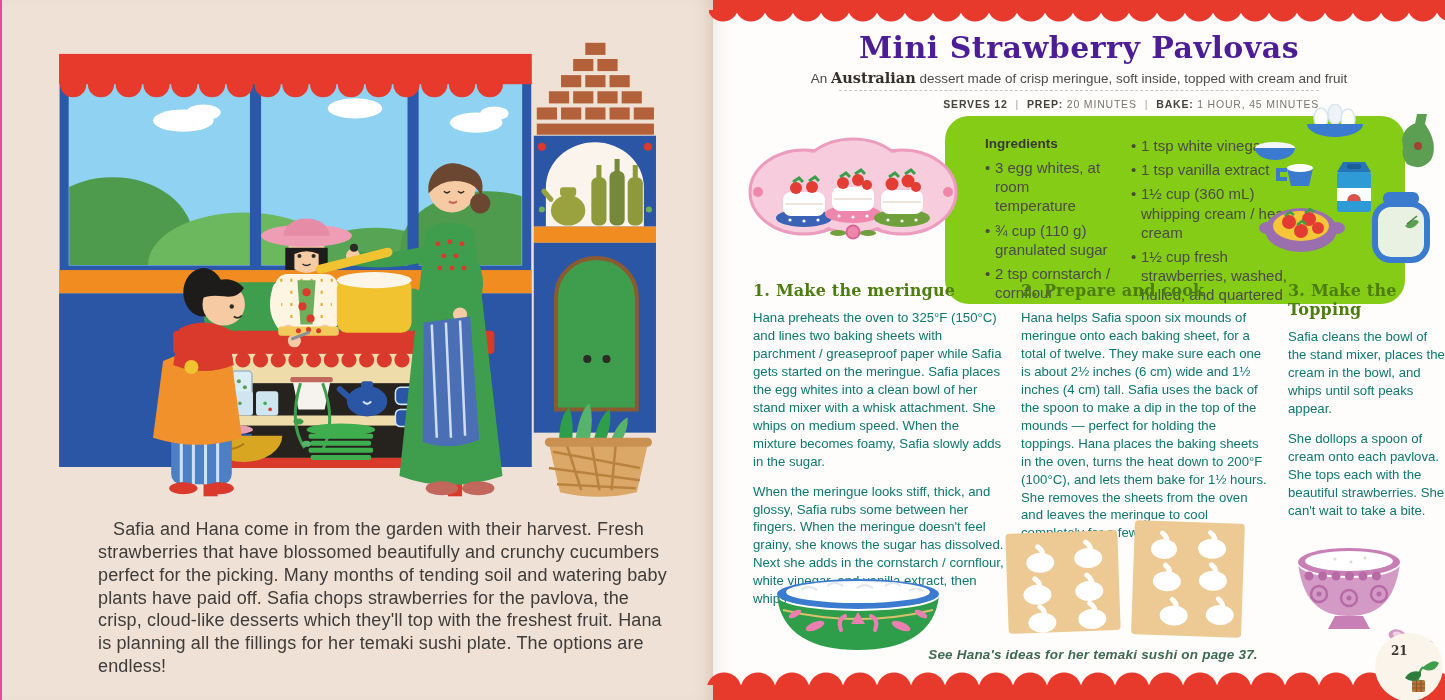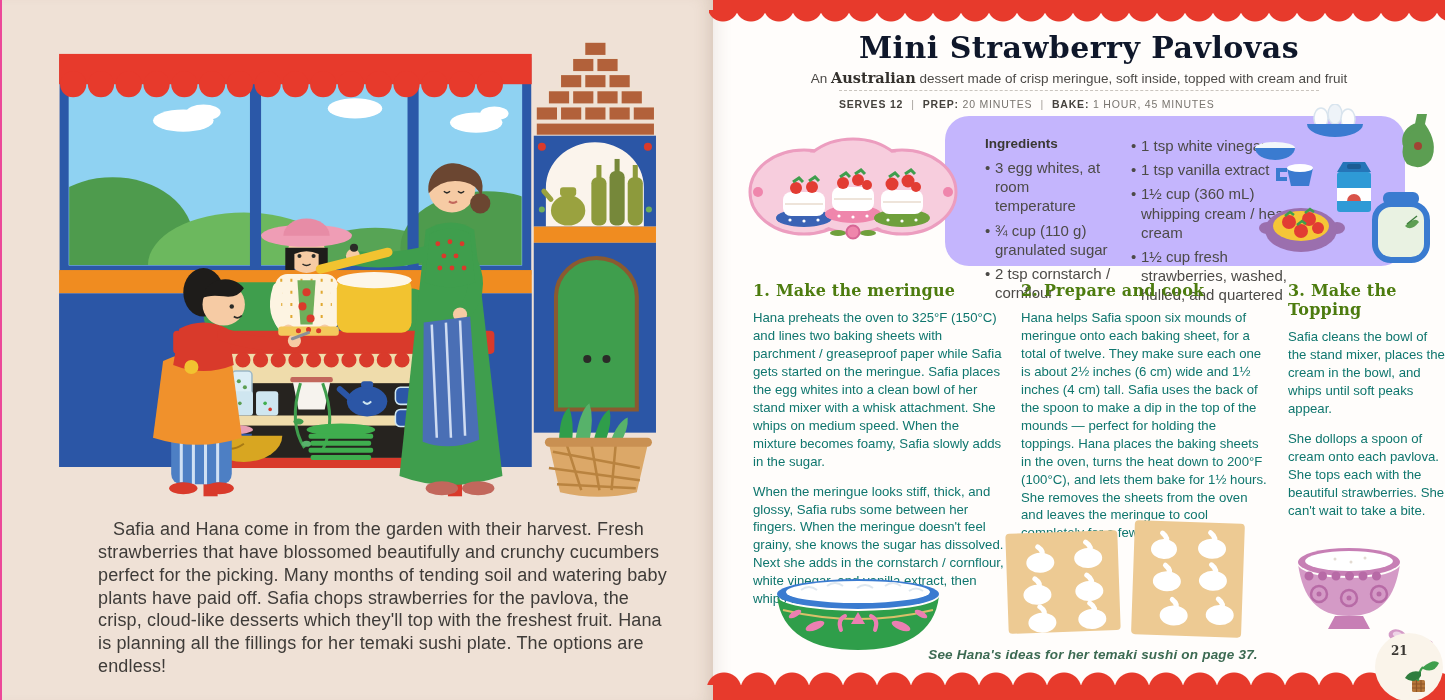--- a/index.html
+++ b/index.html
@@ -17,29 +17,29 @@
   .scallop-top { position: absolute; top: 0; left: 0; right: 0; height: 10px; background: #e73a2c; z-index: 4; }
   .scallop-top::after { content: ""; position: absolute; top: 10px; left: -4px; right: 0; height: 13px;
      background-image: radial-gradient(circle at 14px -4px, #e73a2c 15px, rgba(231,58,44,0) 16px);
      background-size: 28px 13px; background-repeat: repeat-x; }
   .scallop-bottom { position: absolute; bottom: 0; left: 0; right: 0; height: 15px; background: #e73a2c; z-index: 4; }
   .scallop-bottom::before { content: ""; position: absolute; bottom: 15px; left: -6px; right: 0; height: 14px;
      background-image: radial-gradient(circle at 17px 19px, #e73a2c 17px, rgba(231,58,44,0) 18px);
      background-size: 34px 14px; background-repeat: repeat-x; }
 
   .rp-title { position: absolute; top: 30px; left: 0; width: 100%; text-align: center;
-     font-family: "DejaVu Serif", serif; font-weight: 700; font-size: 30px; letter-spacing: .5px; color: #0f172a; }
+     font-family: "DejaVu Serif", serif; font-weight: 700; font-size: 30px; letter-spacing: .5px; color: #4c1d95; }
   .rp-subtitle { position: absolute; top: 69px; left: 0; width: 100%; text-align: center; font-size: 13.5px; color: #4c4a47; }
   .rp-subtitle .hl { font-family: "DejaVu Serif", serif; font-weight: 700; font-size: 14.5px; color: #33302c; text-align: right; }
   .rp-meta { position: absolute; top: 90px; left: 126px; width: 480px; border-top: 1px dashed #c9c4be; padding-top: 7px;
-     text-align: left; font-size: 10.5px; letter-spacing: .8px; color: #79756f; white-space: nowrap; }
+     text-align: right; font-size: 10.5px; letter-spacing: .8px; color: #79756f; white-space: nowrap; }
   .rp-meta b { color: #45423d; }
   .rp-meta .sep { margin: 0 8px; color: #a5a09a; }
 
-  .ing-panel { position: absolute; left: 232px; top: 116px; width: 460px; height: 150px; background: #c4b5fd; border-radius: 24px; }
+  .ing-panel { position: absolute; left: 232px; top: 116px; width: 460px; height: 188px; background: #84cc16; border-radius: 24px; }
   .ing-cols { position: absolute; left: 40px; top: 20px; display: flex; gap: 20px; }
   .ing-col1 { width: 126px; } .ing-col2 { width: 168px; }
   .ing-h { font-weight: 700; font-size: 13.5px; color: #3a3833; margin-bottom: 7px; }
   .ing-list { list-style: none; font-size: 15px; line-height: 1.28; color: #4c4a47; }
   .ing-list li { position: relative; padding-left: 10px; margin-bottom: 5px; }
   .ing-list li::before { content: "•"; position: absolute; left: 0; color: #4c4a47; }
 
   .tray-ill { position: absolute; left: 33px; top: 130px; width: 214px; height: 120px; }
   .cluster-ill { position: absolute; left: 538px; top: 104px; width: 192px; height: 160px; }
 

